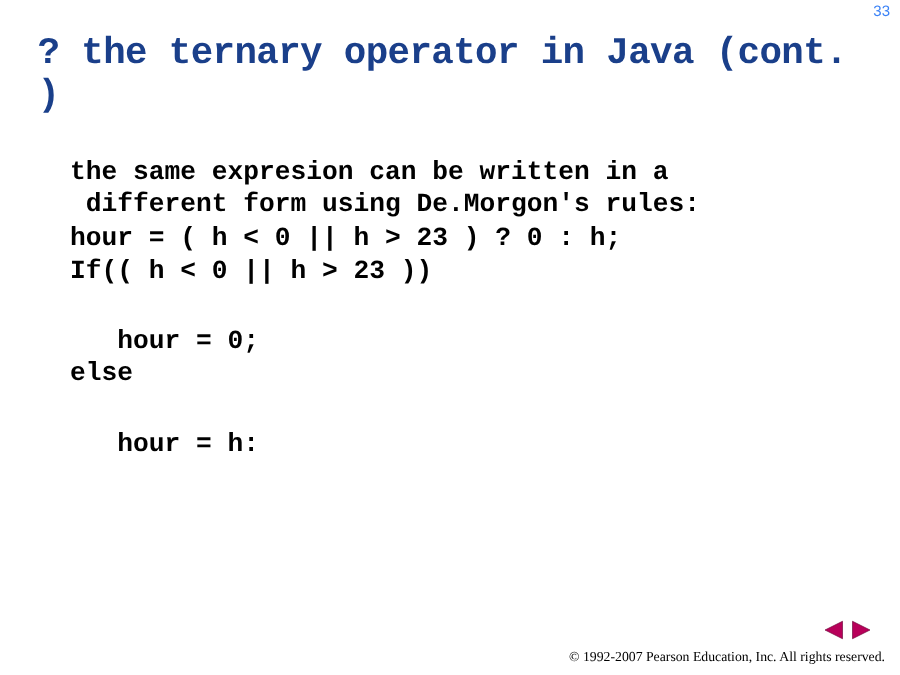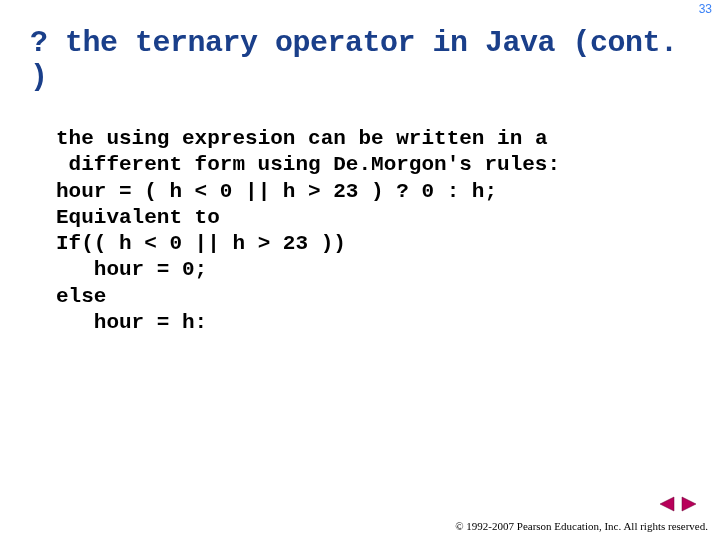--- a/index.html
+++ b/index.html
@@ -32,20 +32,21 @@
     font-size: 21px;
     font-weight: bold;
     line-height: 1.25;
     color: #000;
   }
   .content .indent {
     padding-left: 1ch;
   }
   .content .indent2 {
     padding-left: 3ch;
+    margin-top: 30px;
   }
   .footer {
     position: absolute;
     bottom: 8px;
     right: 12px;
     font-size: 11px;
     color: #000;
     text-align: right;
   }
   .nav-icons {
@@ -62,24 +63,23 @@
   }
 </style>
 </head>
 <body>
 
 <div class="page-number">33</div>
 
 <h1 class="title">? the ternary operator in Java (cont. )</h1>
 
 <div class="content">
-  <div>the using expresion can be written in a</div>
+  <div>the same expresion can be written in a</div>
   <div class="indent">different form using De.Morgon's rules:</div>
   <div>hour =  ( h &lt; 0 || h &gt; 23 ) ? 0 : h;</div>
-  <div>Equivalent to</div>
   <div>If(( h &lt; 0 ||  h &gt; 23 ))</div>
   <div class="indent2">hour = 0;</div>
   <div>else</div>
   <div class="indent2">hour = h:</div>
 </div>
 
 <div class="nav-icons">
   <span>
     <svg width="18" height="16" viewBox="0 0 18 16">
       <polygon points="16,1 16,15 2,8" fill="#b8005a" stroke="#6a0035" stroke-width="0.5"></polygon>

